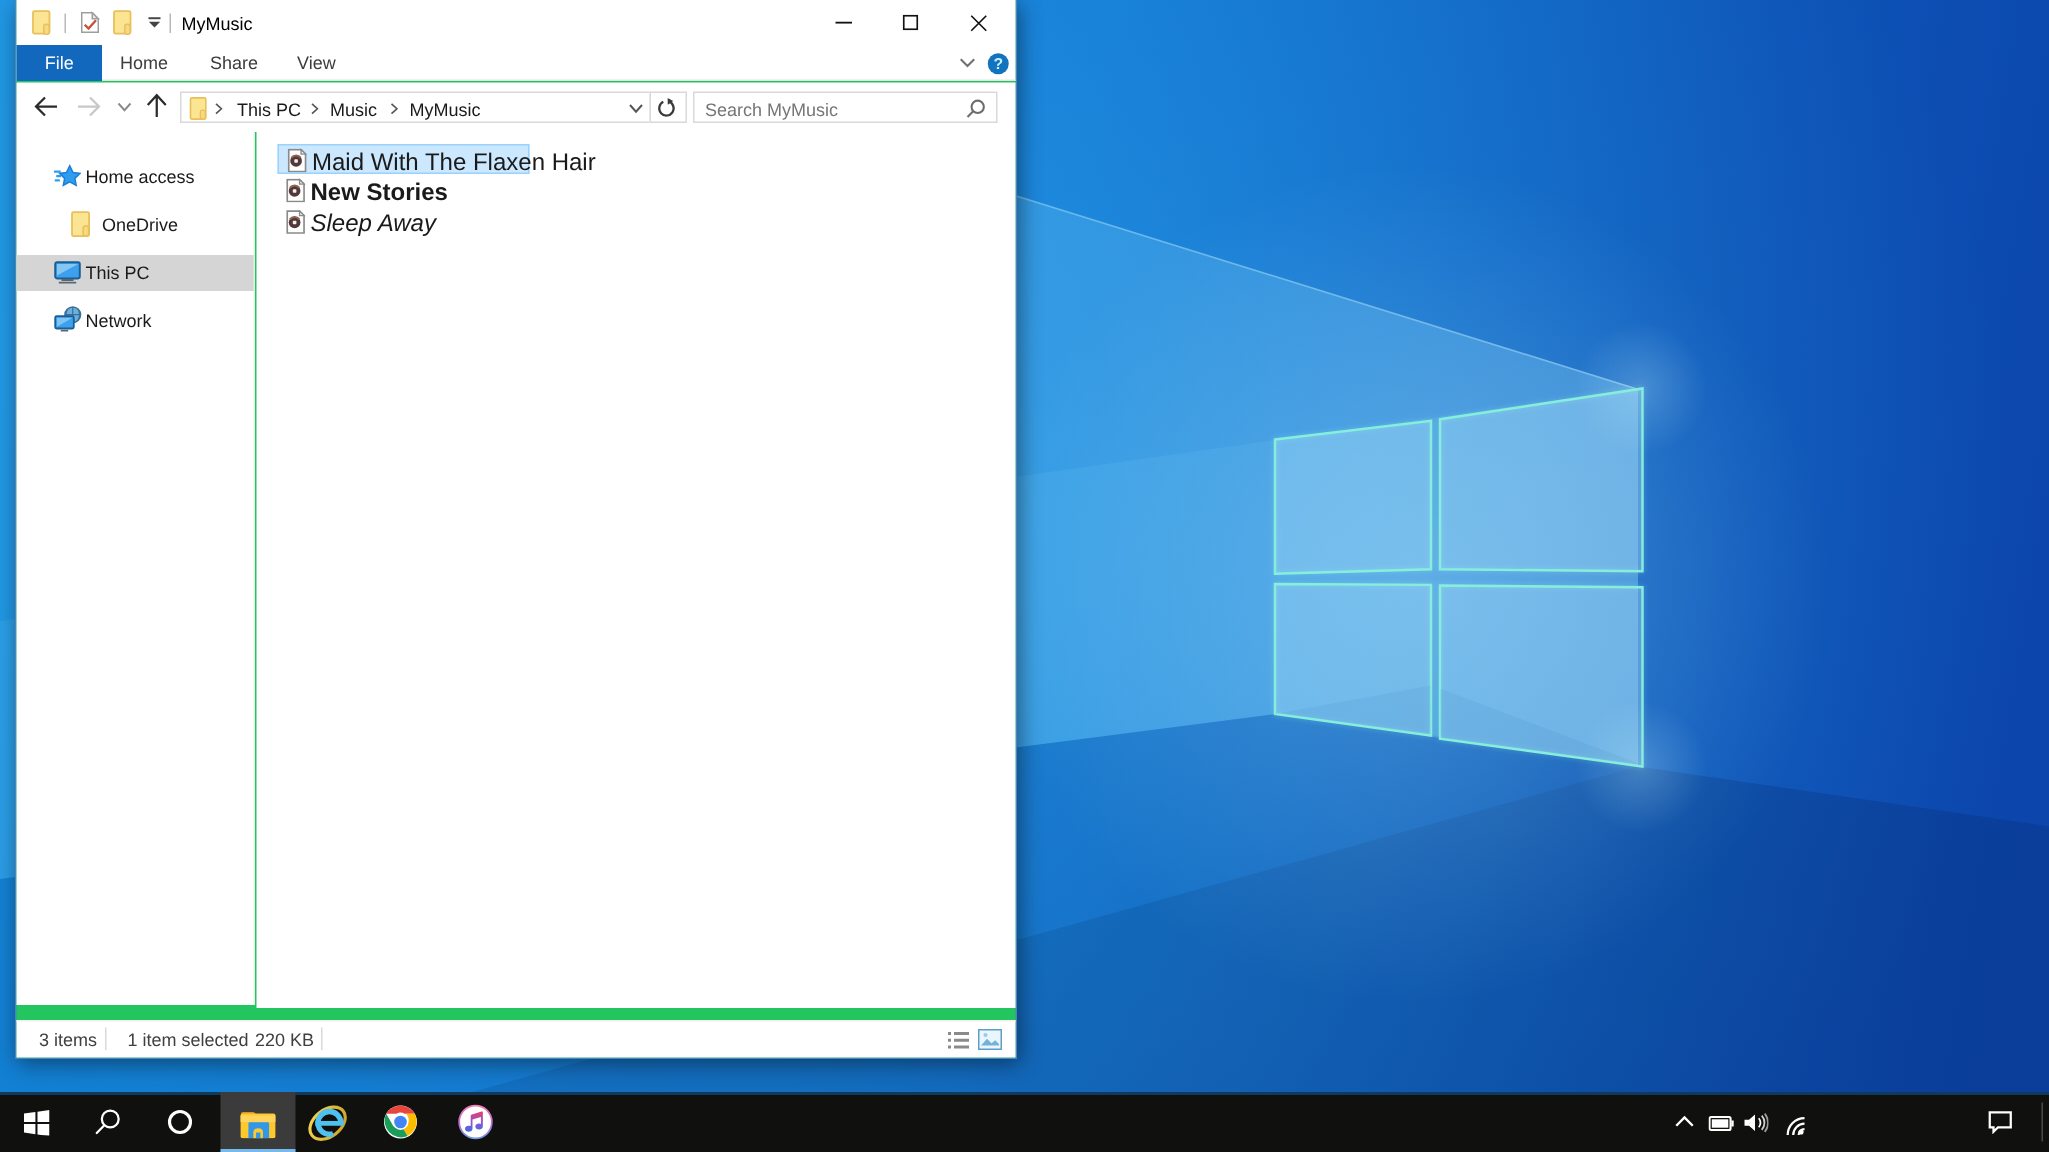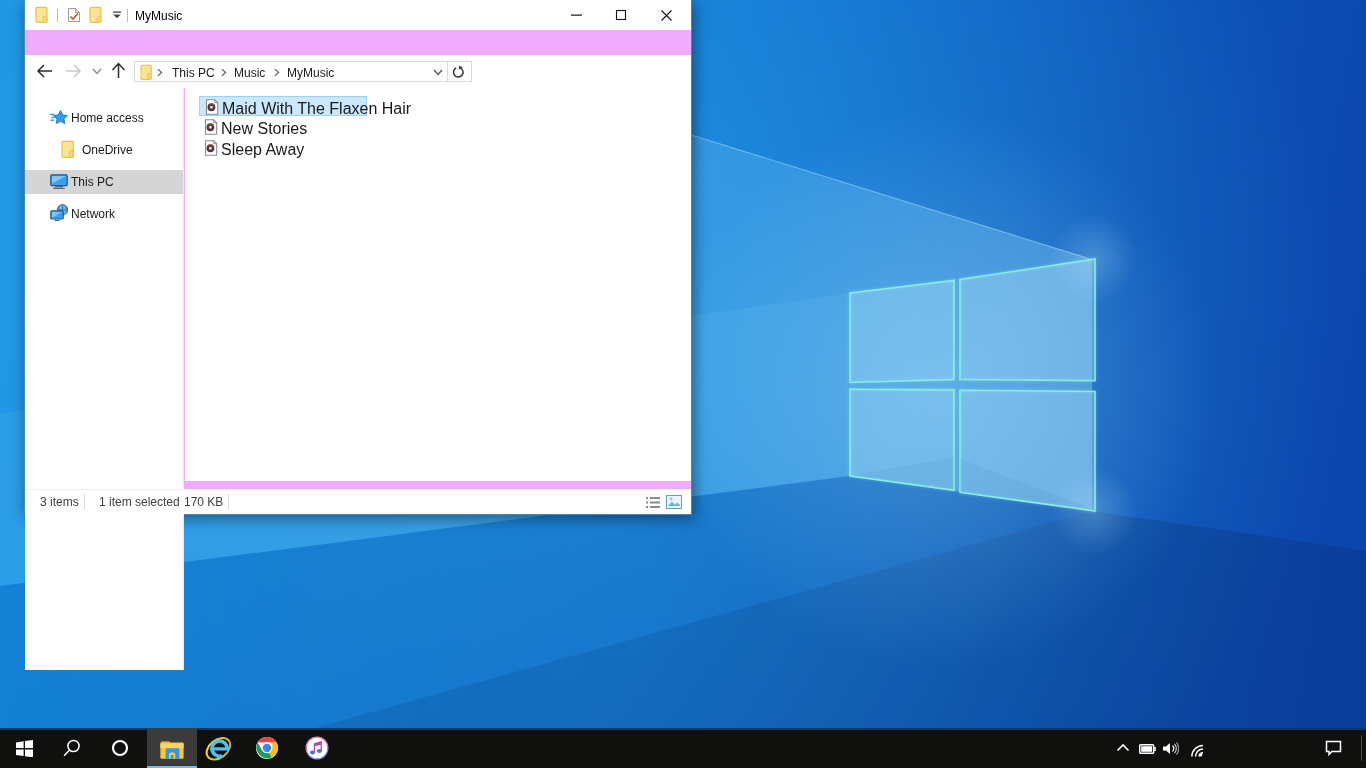--- a/index.html
+++ b/index.html
@@ -1,21 +1,21 @@
 <!DOCTYPE html>
 <html><head>
 <meta charset="utf-8">
 <style>
   * { margin:0; padding:0; box-sizing:border-box; }
   html,body { width:1366px; height:768px; overflow:hidden; }
   body { font-family:"Liberation Sans", sans-serif; position:relative; background:#0a58b4; }
   #desktop { position:absolute; left:0; top:0; width:1366px; height:768px; }
   
-  #win { position:absolute; left:24px; top:0; width:668px; height:515px;
-         background:#f0abfc; border:1px solid #4a87b8; border-top:none;
+  #win { position:absolute; left:10px; top:0; width:668px; height:706px;
+         background:#22c55e; border:1px solid #4a87b8; border-top:none;
          box-shadow:2px 3px 14px rgba(0,0,0,0.45); }
   #titlebar { position:absolute; left:0; top:0; width:100%; height:30px; background:#fff; }
   .qat { position:absolute; top:7px; }
   #title { position:absolute; left:110px; top:9px; font-size:12px; color:#000; }
   .capbtn { position:absolute; top:0; width:45px; height:30px; }
   
   #tabrow { position:absolute; left:0; top:30px; width:100%; height:24px; background:#fff;
             border-bottom:1px solid #e3e3e3; font-size:12px; }
   #filetab { position:absolute; left:0px; top:0; width:57px; height:24px; background:#1268bd;
              color:#fff; text-align:center; line-height:24px; }
@@ -148,20 +148,33 @@
     <svg class="capbtn" style="right:92px;" width="45" height="30">
         <rect x="17" y="14.5" width="11" height="1.2" fill="#111"></rect>
       </svg>
     <svg class="capbtn" style="right:47px;" width="45" height="30">
         <rect x="17.5" y="10.5" width="9" height="9" fill="none" stroke="#111" stroke-width="1.1"></rect>
       </svg>
     <svg class="capbtn" style="right:2px;" width="45" height="30">
         <path d="M17.5 10.5 L27.5 20.5 M27.5 10.5 L17.5 20.5" stroke="#111" stroke-width="1.1"></path>
       </svg>
   </div>
+  <div id="tabrow">
+    <div id="filetab">File</div>
+    <div class="tab" style="left:69px;">Home</div>
+    <div class="tab" style="left:129px;">Share</div>
+    <div class="tab" style="left:187px;">View</div>
+    <svg style="position:absolute; left:628px; top:8px;" width="12" height="8" viewBox="0 0 12 8">
+      <path d="M1.5 1.5 L6 6 L10.5 1.5" fill="none" stroke="#707070" stroke-width="1.4"></path>
+    </svg>
+    <svg style="position:absolute; left:647px; top:5px;" width="15" height="15" viewBox="0 0 15 15">
+      <circle cx="7.5" cy="7.5" r="7" fill="#1373bd"></circle>
+      <text x="7.5" y="11.2" font-size="10.5" font-weight="bold" fill="#c9f0ff" text-anchor="middle" font-family="Liberation Sans, sans-serif">?</text>
+    </svg>
+  </div>
   <div id="toolbar">
 
     <svg class="navbtn" style="left:11px; top:8px;" width="17" height="16" viewBox="0 0 17 16">
       <path d="M16 8 H2.5 M8 2 L2 8 L8 14" fill="none" stroke="#2b2b2b" stroke-width="1.5"></path>
     </svg>
 
     <svg class="navbtn" style="left:40px; top:8px;" width="17" height="16" viewBox="0 0 17 16">
       <path d="M1 8 H14.5 M9 2 L15 8 L9 14" fill="none" stroke="#c8c8c8" stroke-width="1.5"></path>
     </svg>
 
@@ -192,20 +205,27 @@
       <svg style="position:absolute; right:4px; top:7px;" width="10" height="7" viewBox="0 0 10 7">
           <path d="M1 1 L5 5.5 L9 1" fill="none" stroke="#555" stroke-width="1.3"></path>
         </svg>
     </div>
     <div id="refbox">
       <svg style="position:absolute; left:3px; top:3px;" width="14" height="14" viewBox="0 0 14 14">
         <path d="M8.6 2.6 A4.8 4.8 0 1 1 5.2 2.9" fill="none" stroke="#3a3a3a" stroke-width="1.5"></path>
         <path d="M8.1 0.4 l0.1 4.4 l3.6 -2.4 z" fill="#3a3a3a"></path>
       </svg>
     </div>
+    <div id="searchbox">
+      <span style="position:absolute; left:7px; top:4px;">Search MyMusic</span>
+      <svg style="position:absolute; right:7px; top:4px;" width="13" height="13" viewBox="0 0 13 13">
+        <circle cx="7.8" cy="5.2" r="4.1" fill="none" stroke="#6d6d6d" stroke-width="1.4"></circle>
+        <path d="M4.8 8.2 L1 12" stroke="#6d6d6d" stroke-width="1.4"></path>
+      </svg>
+    </div>
   </div>
   <div id="navpane">
     <div class="navitem" style="top:18px;">
       <svg class="navicon" style="top:3px;" width="18" height="17" viewBox="0 0 18 17">
         <path d="M10.5 1.5 L12.7 6 L17.3 6.6 L13.9 9.9 L14.8 14.6 L10.5 12.3 L6.2 14.6 L7.1 9.9 L3.7 6.6 L8.3 6 Z" fill="#2e9df0" stroke="#1c7fd4" stroke-width="1"></path>
         <path d="M0 5.4 h4.5 M1.5 8.4 h3.2 M0.5 11.2 h3.4" stroke="#2e9df0" stroke-width="1.5"></path>
       </svg>
       <span class="navtxt">Home access</span>
     </div>
     <div class="navitem" style="top:50px;margin-left:11px;">
@@ -239,46 +259,46 @@
     <div class="frow" style="top:8px; background:#cce8ff; border:1px solid #99d1ff;">
       <svg class="ficon" width="14" height="16" viewBox="0 0 14 16">
         <path d="M1.5 0.7 h8.2 l3 3 v11.6 h-11.2 z" fill="#fff" stroke="#8a8a8a" stroke-width="1.1"></path>
         <path d="M9.7 0.7 l3 3 h-3 z" fill="#f2f2f2" stroke="#8a8a8a" stroke-width="0.9"></path>
         <circle cx="6.4" cy="8.3" r="3.9" fill="#53383a"></circle>
         <path d="M3.3 6.2 a3.9 3.9 0 0 1 6.2 0" fill="none" stroke="#96604a" stroke-width="1.4"></path>
         <rect x="5.2" y="7.1" width="2.4" height="2.4" rx="0.5" fill="#f3eef0"></rect>
       </svg>
       <span class="ftxt">Maid With The Flaxen Hair</span>
     </div>
-    <div class="frow" style="top:29px;">
+    <div class="frow" style="top:29px;font-weight:bold;">
       <svg class="ficon" width="14" height="16" viewBox="0 0 14 16">
         <path d="M1.5 0.7 h8.2 l3 3 v11.6 h-11.2 z" fill="#fff" stroke="#8a8a8a" stroke-width="1.1"></path>
         <path d="M9.7 0.7 l3 3 h-3 z" fill="#f2f2f2" stroke="#8a8a8a" stroke-width="0.9"></path>
         <circle cx="6.4" cy="8.3" r="3.9" fill="#53383a"></circle>
         <path d="M3.3 6.2 a3.9 3.9 0 0 1 6.2 0" fill="none" stroke="#96604a" stroke-width="1.4"></path>
         <rect x="5.2" y="7.1" width="2.4" height="2.4" rx="0.5" fill="#f3eef0"></rect>
       </svg>
       <span class="ftxt">New Stories</span>
     </div>
-    <div class="frow" style="top:50px;">
+    <div class="frow" style="top:50px;font-style:italic;">
       <svg class="ficon" width="14" height="16" viewBox="0 0 14 16">
         <path d="M1.5 0.7 h8.2 l3 3 v11.6 h-11.2 z" fill="#fff" stroke="#8a8a8a" stroke-width="1.1"></path>
         <path d="M9.7 0.7 l3 3 h-3 z" fill="#f2f2f2" stroke="#8a8a8a" stroke-width="0.9"></path>
         <circle cx="6.4" cy="8.3" r="3.9" fill="#53383a"></circle>
         <path d="M3.3 6.2 a3.9 3.9 0 0 1 6.2 0" fill="none" stroke="#96604a" stroke-width="1.4"></path>
         <rect x="5.2" y="7.1" width="2.4" height="2.4" rx="0.5" fill="#f3eef0"></rect>
       </svg>
       <span class="ftxt">Sleep Away</span>
     </div>
   </div>
   <div id="statusbar">
     <span style="position:absolute; left:15px; top:5px;">3 items</span>
     <div style="position:absolute; left:59px; top:4px; width:1px; height:15px; background:#d9d9d9;"></div>
     <span style="position:absolute; left:74px; top:5px;">1 item selected</span>
-    <span style="position:absolute; left:159px; top:5px;">170 KB</span>
+    <span style="position:absolute; left:159px; top:5px;">220 KB</span>
     <div style="position:absolute; left:203px; top:4px; width:1px; height:15px; background:#d9d9d9;"></div>
     <svg style="position:absolute; left:621px; top:6px;" width="14" height="13" viewBox="0 0 14 13">
       <g fill="#8a8a8a">
         <rect x="0" y="1" width="2" height="2"></rect>
           <rect x="4" y="1" width="10" height="2"></rect>
         <rect x="0" y="5.5" width="2" height="2"></rect>
           <rect x="4" y="5.5" width="10" height="2"></rect>
         <rect x="0" y="10" width="2" height="2"></rect>
           <rect x="4" y="10" width="10" height="2"></rect>
       </g>

